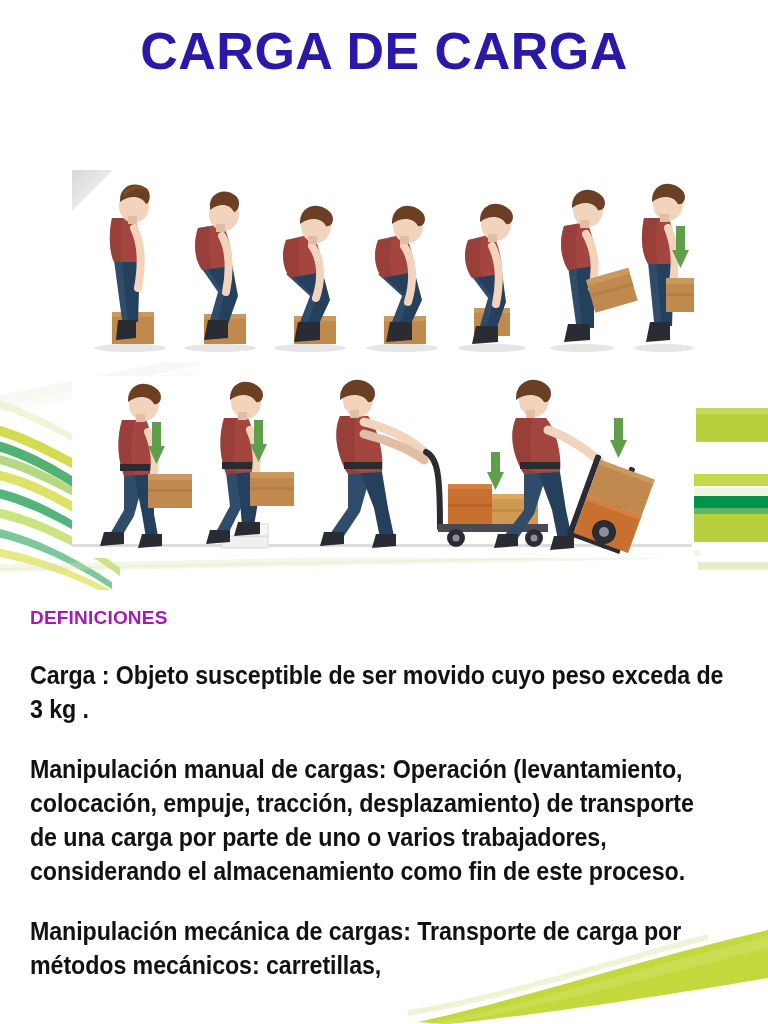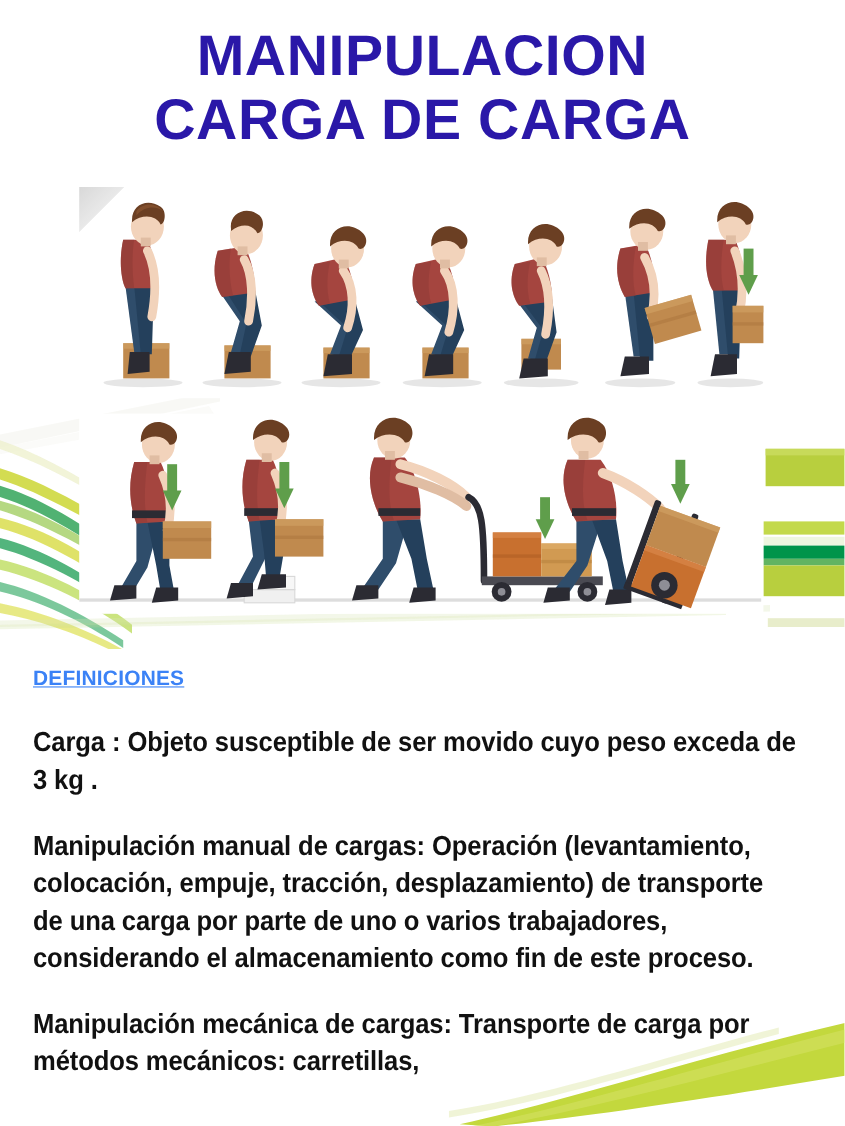--- a/index.html
+++ b/index.html
@@ -118,24 +118,23 @@
     position: absolute;
     left: 30px;
     top: 606px;
     width: 700px;
   }
   .definitions-heading {
     font-family: "Liberation Sans", sans-serif;
     font-weight: bold;
     font-size: 19px;
     line-height: 24px;
-    color: #3b82f6;
+    color: #a21caf;
     letter-spacing: .2px;
     margin: 0 0 28px 0;
-    text-decoration: underline;
   }
   .para {
     font-family: "Liberation Sans", sans-serif;
     font-weight: bold;
     font-size: 25px;
     line-height: 34px;
     color: #111111;
     margin: 0 0 26px 0;
     transform: scaleX(.93);
     transform-origin: left center;
@@ -177,21 +176,20 @@
     <rect x="26" y="114" width="74" height="28" fill="#b8cf3e"></rect>
     <rect x="30" y="162" width="70" height="8" fill="#e6ebc5" opacity=".9"></rect>
   </svg>
 
   <svg class="deco-row-streak" viewBox="0 0 700 26" preserveAspectRatio="none">
     <path d="M0 16 L700 2 L700 8 L0 22 Z" fill="#d8e4b8" opacity=".55"></path>
     <path d="M0 20 L660 7 L660 11 L0 24 Z" fill="#c6d98f" opacity=".4"></path>
   </svg>
 
   <div id="title-block">
-    <span class="title-line">MANIPULACION</span>
     <span class="title-line">CARGA DE CARGA</span>
   </div>
 
   <div id="illustration-row-1">
     <div class="fig-corner"></div>
     <svg class="fig-svg" viewBox="0 0 622 192" preserveAspectRatio="none">
       <defs>
         <g id="boxA">
           <rect x="0" y="0" width="44" height="34" fill="#c08a4e"></rect>
           <rect x="0" y="0" width="44" height="6" fill="#d0a062" opacity=".7"></rect>

